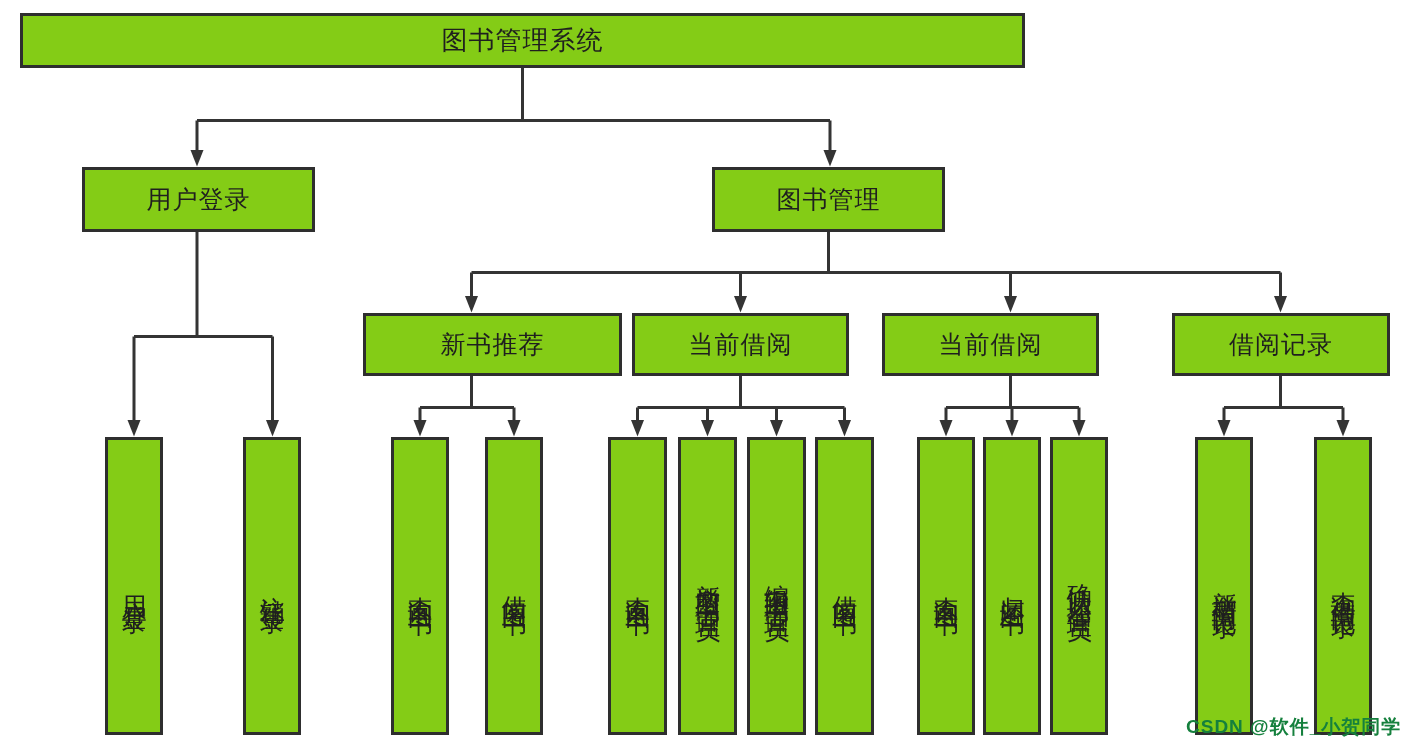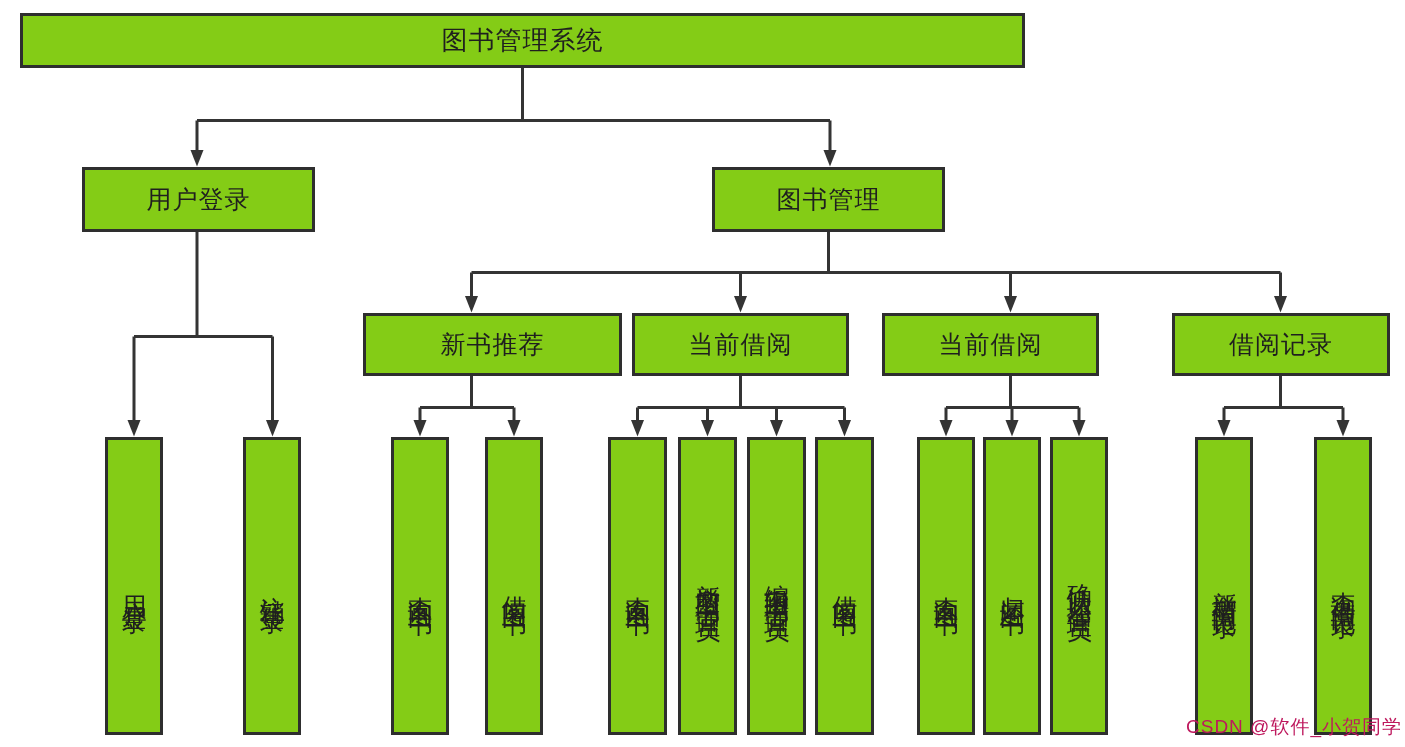--- a/index.html
+++ b/index.html
@@ -18,22 +18,22 @@
   .node.h  { font-size:25px; letter-spacing:1px; }
   .node.root { font-size:26px; }
   .node.leaf { width:58px; top:437px; height:298px; }
   .node.leaf .vtext {
     writing-mode:vertical-rl; text-orientation:mixed;
     font-size:25px; letter-spacing:5px; line-height:1.1;
     white-space:nowrap;
   }
   .watermark {
     position:absolute; left:1186px; top:714px;
-    font-size:19px; color:#be185d; letter-spacing:1px;
-    white-space:nowrap; z-index:5;
+    font-size:19px; color:#15803d; letter-spacing:1px;
+    white-space:nowrap; z-index:5;font-weight:bold;
   }
 </style>
 </head>
 <body>
 
 <div class="canvas">
 
   <svg class="connectors" viewBox="0 0 1405 747" xmlns="http://www.w3.org/2000/svg">
     <g stroke="#343434" stroke-width="3" fill="none">
 

